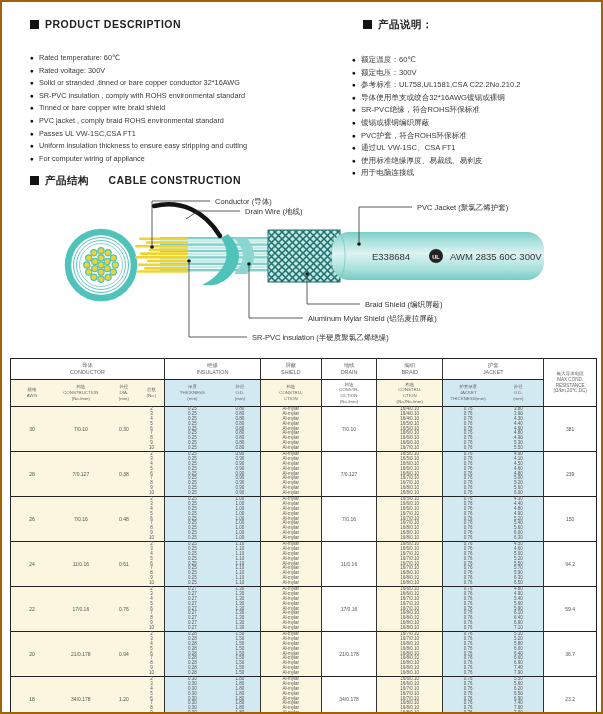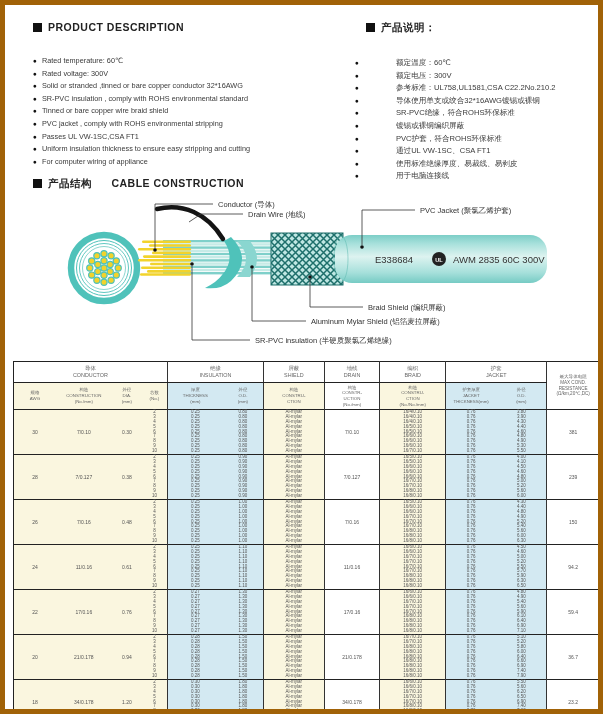--- a/index.html
+++ b/index.html
@@ -1,23 +1,23 @@
 <!DOCTYPE html>
 <html><head>
 <meta charset="utf-8">
 <style>
   html,body{margin:0;padding:0;background:#fff;}
-  .page{position:relative;width:603px;height:714px;background:#fff;border:5px solid #a16207;box-sizing:border-box;
+  .page{position:relative;width:603px;height:714px;background:#fff;border:2px solid #a16207;box-sizing:border-box;
         font-family:"Liberation Sans","DejaVu Sans",sans-serif;color:#333;overflow:hidden;}
   .sq{display:inline-block;width:9px;height:9px;background:#111;margin-right:6px;vertical-align:-1px;}
   .sec-title{position:absolute;font-size:10.5px;font-weight:bold;color:#222;letter-spacing:.5px;white-space:nowrap;}
   .bullets{position:absolute;font-size:7.3px;color:#3a3a3a;}
   .bullet{display:flex;align-items:center;height:12.6px;line-height:12.6px;white-space:nowrap;}
   .bullet .dot{font-size:6.5px;margin-right:5px;color:#111;}
-  .cn .bullet{font-size:7.6px;gap:32px;}
+  .cn .bullet{font-size:7.6px;}
   
   .diagram{position:absolute;left:0;top:188px;width:603px;height:168px;}
   
   table.spec{position:absolute;left:8px;top:356px;width:587px;border-collapse:collapse;table-layout:fixed;
              border:1.5px solid #222;}
   table.spec th,table.spec td{padding:0;margin:0;font-weight:normal;text-align:center;vertical-align:middle;
              white-space:pre-line;color:#555;}
   thead tr.r1 th{height:20px;font-size:5.4px;line-height:1.25;background:#fff;color:#666;border-bottom:1.5px solid #222;}
   thead tr.r2 th{height:26px;font-size:4.4px;line-height:1.3;color:#666;}
   tbody td{height:44px;font-size:5px;}
@@ -57,21 +57,21 @@
       <div class="bullet">
         <span class="dot">●</span>
         <span>SR-PVC insulation , comply with ROHS environmental standard</span>
       </div>
       <div class="bullet">
         <span class="dot">●</span>
         <span>Tinned or bare copper wire braid shield</span>
       </div>
       <div class="bullet">
         <span class="dot">●</span>
-        <span>PVC jacket , comply with ROHS environmental stripping</span>
+        <span>PVC jacket , comply braid ROHS environmental standard</span>
       </div>
       <div class="bullet">
         <span class="dot">●</span>
         <span>Passes UL VW-1SC,CSA FT1</span>
       </div>
       <div class="bullet">
         <span class="dot">●</span>
         <span>Uniform insulation thickness to ensure easy stripping and cutting</span>
       </div>
       <div class="bullet">

